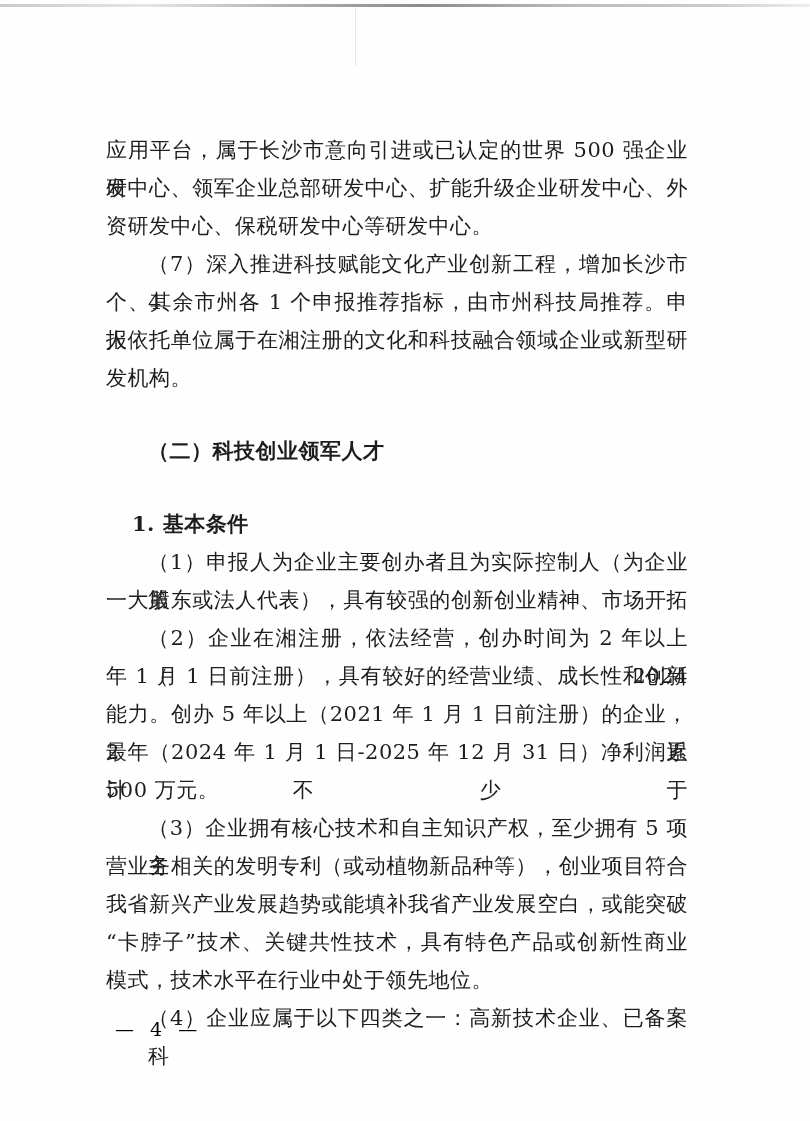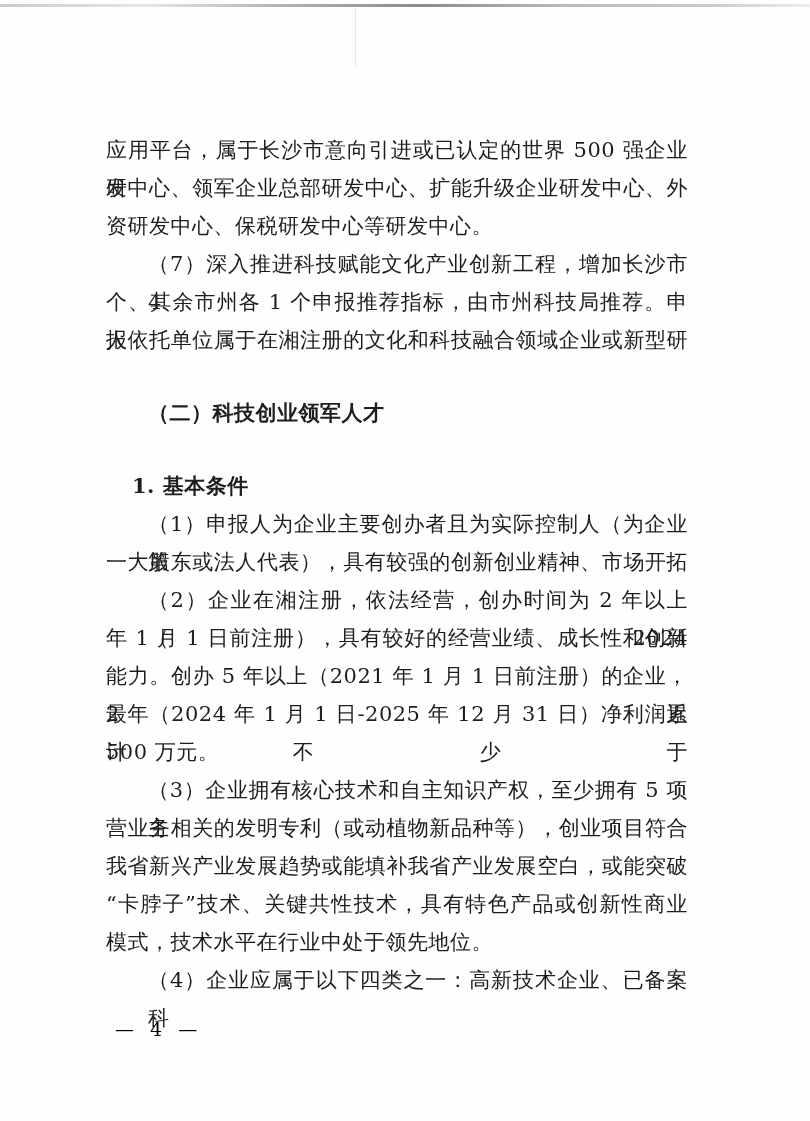--- a/index.html
+++ b/index.html
@@ -47,20 +47,21 @@
 <div class="scan-top-edge"></div>
 <div class="scan-vline"></div>
 
 <div id="doc-body" class="doc-body" style="color: rgb(29, 29, 29);">
     <div class="line jf">应用平台，属于长沙市意向引进或已认定的世界 500 强企业研</div>
     <div class="line jf">发中心、领军企业总部研发中心、扩能升级企业研发中心、外</div>
     <div class="line lf">资研发中心、保税研发中心等研发中心。</div>
     <div class="line jf ind2">（7）深入推进科技赋能文化产业创新工程，增加长沙市 4</div>
     <div class="line jf">个、其余市州各 1 个申报推荐指标，由市州科技局推荐。申报</div>
     <div class="line jf">人依托单位属于在湘注册的文化和科技融合领域企业或新型研</div>
+    <div class="line lf">发机构。</div>
     <div class="line lf ind2 bold">（二）科技创业领军人才</div>
     <div class="line lf ind1 bold">1. 基本条件</div>
     <div class="line jf ind2">（1）申报人为企业主要创办者且为实际控制人（为企业第</div>
     <div class="line jf">一大股东或法人代表），具有较强的创新创业精神、市场开拓</div>
     <div class="line jf ind2">（2）企业在湘注册，依法经营，创办时间为 2 年以上（2024</div>
     <div class="line jf">年 1 月 1 日前注册），具有较好的经营业绩、成长性和创新</div>
     <div class="line jf">能力。创办 5 年以上（2021 年 1 月 1 日前注册）的企业，最近</div>
     <div class="line jf">2 年（2024 年 1 月 1 日-2025 年 12 月 31 日）净利润累计不少于</div>
     <div class="line lf">500 万元。</div>
     <div class="line jf ind2">（3）企业拥有核心技术和自主知识产权，至少拥有 5 项主</div>

